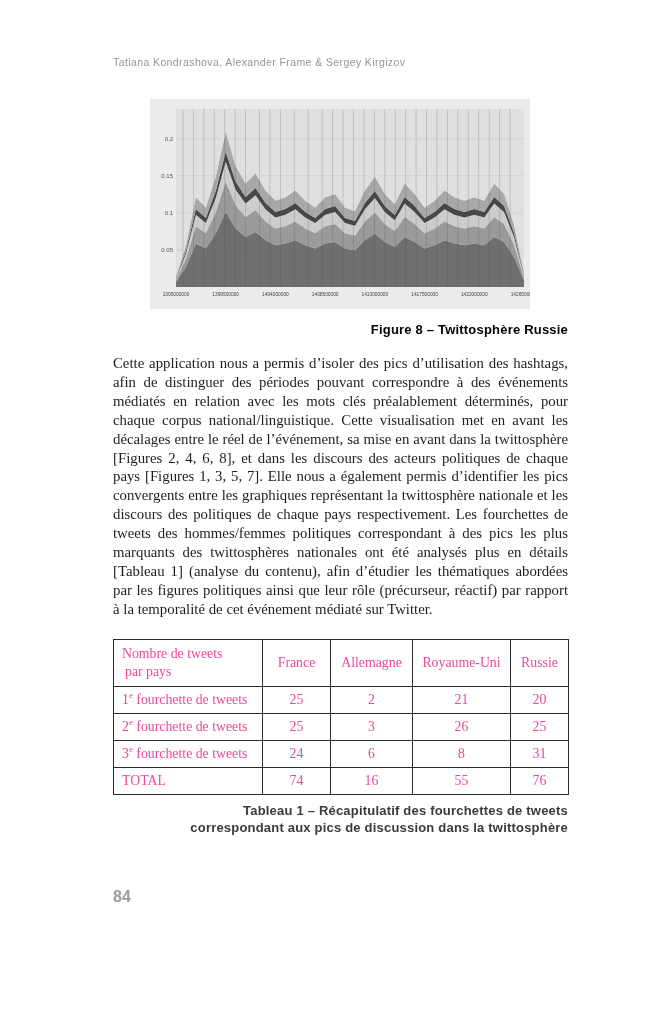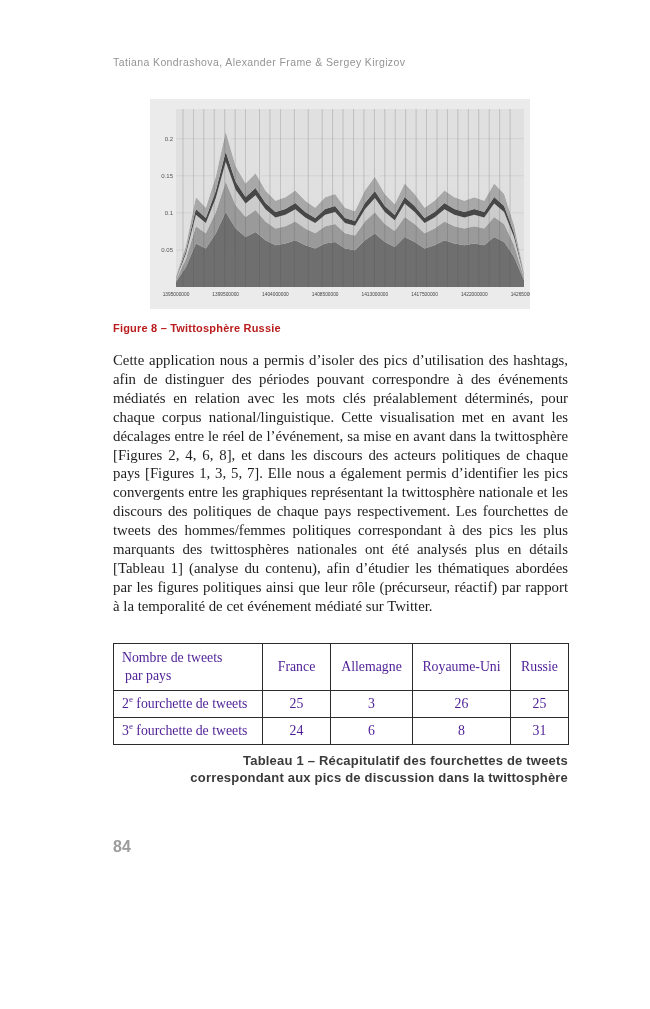--- a/index.html
+++ b/index.html
@@ -12,31 +12,31 @@
     margin:0;padding-top:56px;
     font-family:"Liberation Sans",sans-serif;font-size:10.5px;
     letter-spacing:.4px;color:#949494;
   }
   .figure-panel{
     width:380px;height:210px;margin:31px 0 0 37px;
     background:#ebebeb;position:relative;
   }
   .figure-panel svg{position:absolute;left:0;top:0;}
   .figure-caption{
-    margin-top:13px;text-align:left;
+    margin-top:13px;text-align:right;
     font-family:"Liberation Sans",sans-serif;font-weight:bold;
-    font-size:11px;letter-spacing:.2px;color:#b91c1c;
+    font-size:13px;letter-spacing:.2px;color:#000000;
   }
   .body-par{
     margin:17px 0 0 0;font-size:14.8px;line-height:18.9px;
     text-align:justify;color:#1d1d1d;
   }
   table.data-table{
-    margin-top:27px;border-collapse:collapse;width:455px;
-    table-layout:fixed;font-size:13.8px;color:#4c1d95;
+    margin-top:20px;border-collapse:collapse;width:455px;
+    table-layout:fixed;font-size:13.8px;color:#ec4899;
   }
   table.data-table td, table.data-table th{
     border:1px solid #2b2b2b;padding:5px 8px;font-weight:normal;
   }
   th.label-head{text-align:left;vertical-align:middle;line-height:1.3;padding-top:8px;padding-bottom:8px;}
   th.col-head{text-align:center;vertical-align:middle;}
   td.label-cell{text-align:left;}
   td.num-cell{text-align:center;}
   .indent{padding-left:3px;}
   sup{font-size:9px;line-height:0;}
@@ -133,32 +133,46 @@
         <tr>
           <th class="label-head"><span>Nombre de tweets</span><br><span class="indent">par pays</span></th>
           <th class="col-head">France</th>
           <th class="col-head">Allemagne</th>
           <th class="col-head">Royaume-Uni</th>
           <th class="col-head">Russie</th>
         </tr>
       </thead>
       <tbody>
           <tr>
+            <td class="label-cell"><span>1</span><sup>e</sup><span> fourchette de tweets</span></td>
+            <td class="num-cell">25</td>
+            <td class="num-cell">2</td>
+            <td class="num-cell">21</td>
+            <td class="num-cell">20</td>
+          </tr>
+          <tr>
             <td class="label-cell"><span>2</span><sup>e</sup><span> fourchette de tweets</span></td>
             <td class="num-cell">25</td>
             <td class="num-cell">3</td>
             <td class="num-cell">26</td>
             <td class="num-cell">25</td>
           </tr>
           <tr>
             <td class="label-cell"><span>3</span><sup>e</sup><span> fourchette de tweets</span></td>
             <td class="num-cell">24</td>
             <td class="num-cell">6</td>
             <td class="num-cell">8</td>
             <td class="num-cell">31</td>
+          </tr>
+          <tr>
+            <td class="label-cell">TOTAL</td>
+            <td class="num-cell">74</td>
+            <td class="num-cell">16</td>
+            <td class="num-cell">55</td>
+            <td class="num-cell">76</td>
           </tr>
         </tbody>
     </table>
 
     <div class="table-caption">
       <div>Tableau 1 – Récapitulatif des fourchettes de tweets</div>
       <div>correspondant aux pics de discussion dans la twittosphère</div>
     </div>
 
     <div class="page-number">84</div>

